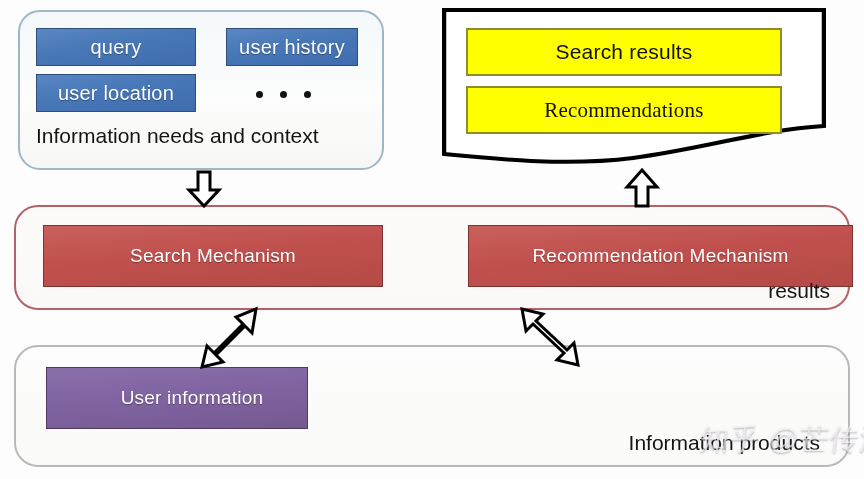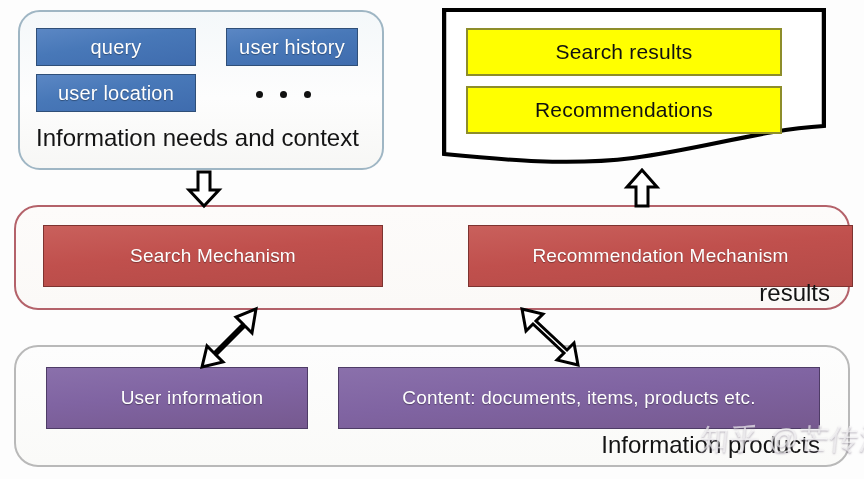--- a/index.html
+++ b/index.html
@@ -91,21 +91,21 @@
     color: #111111;
     font-size: 21px;
     text-shadow: none;
     font-weight: 400;
   }
 
   
   .caption {
     position: absolute;
     color: #141414;
-    font-size: 24px;
+    font-size: 21px;
     white-space: nowrap;
   }
 
   
   .dots {
     position: absolute;
     display: flex;
     gap: 17px;
     align-items: center;
   }
@@ -167,42 +167,39 @@
     <div class="caption" style="left:16px; top:112px;">Information needs and context</div>
   </div>
 
   <div class="group-results">
     <svg viewBox="0 0 362 158" preserveAspectRatio="none">
       <path d="M2,2 L360,2 L360,118 C300,122 250,140 180,150 C120,158 60,152 2,146 Z" fill="#ffffff" stroke="#000000" stroke-width="4" stroke-linejoin="miter"></path>
     </svg>
     <div class="chip chip-yellow" style="left:24px; top:20px; width:316px; height:48px;">
       <span>Search results</span>
     </div>
-    <div class="chip chip-yellow" style="left:24px; top:78px; width:316px; height:48px;">
+    <div class="chip chip-yellow" style="left:24px; top:78px; width:316px; height:48px;font-family:Liberation Serif, serif;">
       <span>Recommendations</span>
     </div>
   </div>
 
   <div class="group group-matching">
     <div class="chip chip-red" style="left:27px; top:18px; width:340px; height:62px;">
       <span>Search Mechanism</span>
     </div>
     <div class="chip chip-red" style="left:452px; top:18px; width:385px; height:62px;">
       <span>Recommendation Mechanism</span>
     </div>
     <div class="caption" style="right:18px; top:72px;">results</div>
   </div>
 
   <div class="group group-objects">
     <div class="chip chip-purple" style="left:30px; top:20px; width:262px; height:62px;padding-left:30px;">
       <span>User information</span>
     </div>
-    <div class="chip chip-purple" style="left:322px; top:20px; width:482px; height:62px;">
-      <span>Content: documents, items, products etc.</span>
-    </div>
     <div class="caption" style="right:28px; top:84px;">Information products</div>
   </div>
 
   <svg class="arrow" style="left:186px; top:170px; width:36px; height:38px;" viewBox="0 0 36 38">
     <polygon points="12,2 24,2 24,20 33,20 18,36 3,20 12,20"></polygon>
   </svg>
 
   <svg class="arrow" style="left:624px; top:168px; width:36px; height:40px;" viewBox="0 0 36 40">
     <polygon points="18,2 33,19 24,19 24,38 12,38 12,19 3,19"></polygon>
   </svg>

